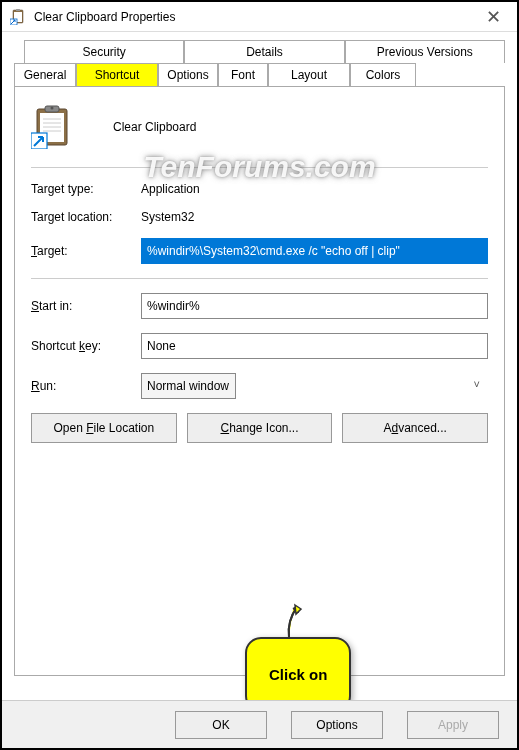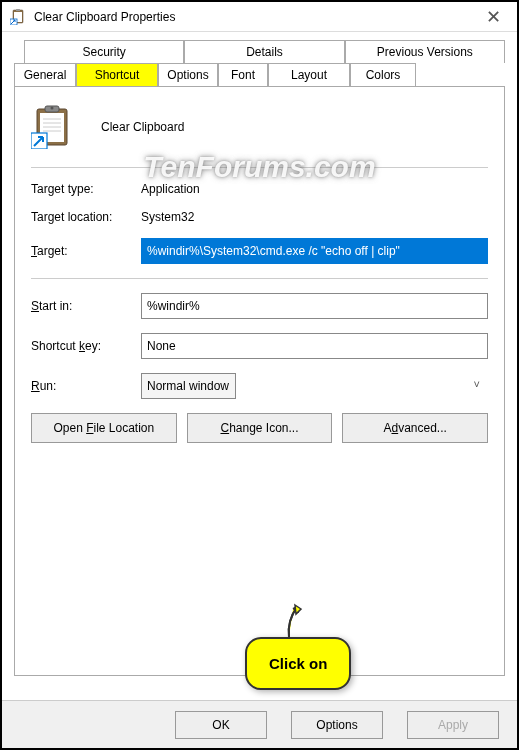--- a/index.html
+++ b/index.html
@@ -15,38 +15,38 @@
 .tab { border: 1px solid #aaa; border-bottom: none; padding: 4px 0; font-size: 12px; text-align: center; background: #fff; cursor: pointer; }
 .tab.upper { flex: 1; }
 .tab.active { background: #ffff00; position: relative; z-index: 2; }
 .tabrow.lower .tab:nth-child(1) { width: 62px; }
 .tabrow.lower .tab:nth-child(2) { width: 82px; }
 .tabrow.lower .tab:nth-child(3) { width: 60px; }
 .tabrow.lower .tab:nth-child(4) { width: 50px; }
 .tabrow.lower .tab:nth-child(5) { width: 82px; }
 .tabrow.lower .tab:nth-child(6) { width: 66px; }
 .panel { border: 1px solid #aaa; padding: 18px 16px; min-height: 590px; position: relative; background: #fff; }
-.icon-row { display: flex; align-items: center; gap: 28px; margin-bottom: 18px; }
+.icon-row { display: flex; align-items: center; gap: 40px; margin-bottom: 18px; }
 .clipboard-icon { width: 42px; height: 44px; }
 .shortcut-name { font-size: 12px; }
 hr { border: none; border-top: 1px solid #ccc; margin: 8px 0 14px 0; }
 .row { display: flex; align-items: center; margin-bottom: 14px; font-size: 12px; }
 .row label { width: 110px; }
 .row .val { flex: 1; }
 .row input[type=text], .row select { flex: 1; border: 1px solid #888; padding: 4px 5px; font-size: 12px; font-family: inherit; height: 26px; background: #fff; }
 .row input.target-sel { background: #0078d7; color: #fff; border: 1px solid #0078d7; }
 .row select { appearance: none; -webkit-appearance: none; background: #f5f5f5; position: relative; }
 .select-wrap { flex: 1; position: relative; }
 .select-wrap::after { content: "˅"; position: absolute; right: 8px; top: 5px; font-size: 11px; color: #555; pointer-events: none; }
 .btnrow { display: flex; gap: 10px; margin-top: 10px; }
 .btn { flex: 1; border: 1px solid #999; background: #eee; padding: 7px 0; font-size: 12px; text-align: center; cursor: pointer; }
 .underline { text-decoration: underline; }
 .watermark { position: absolute; top: 148px; left: 50%; transform: translateX(-50%); font-size: 30px; font-weight: bold; color: rgba(255,255,255,0.9); text-shadow: 0 0 6px rgba(100,100,100,0.7), 0 0 3px rgba(100,100,100,0.5); pointer-events: none; font-style: italic; white-space: nowrap; }
 .callout { position: absolute; left: 230px; top: 550px; }
-.callout-bubble { background: #ffff00; border: 2px solid #333; border-radius: 16px; padding: 16px 22px; font-size: 15px; font-weight: bold; box-shadow: 2px 2px 6px rgba(0,0,0,0.3); }
+.callout-bubble { background: #ffff00; border: 2px solid #333; border-radius: 16px; padding: 27px 22px; font-size: 15px; font-weight: bold; box-shadow: 2px 2px 6px rgba(0,0,0,0.3); }
 .callout svg { position: absolute; top: -36px; left: 34px; }
 .footer { position: absolute; bottom: 0; left: 0; right: 0; height: 48px; border-top: 1px solid #ccc; display: flex; justify-content: flex-end; align-items: center; gap: 24px; padding-right: 18px; background: #f0f0f0; }
 .footer .fbtn { width: 92px; border: 1px solid #999; background: #eee; padding: 6px 0; font-size: 12px; text-align: center; cursor: pointer; }
 .footer .fbtn.disabled { color: #aaa; }
 </style>
 </head>
 <body>
 
 <div class="titlebar">
   <svg class="titlebar-icon" viewBox="0 0 16 16">

